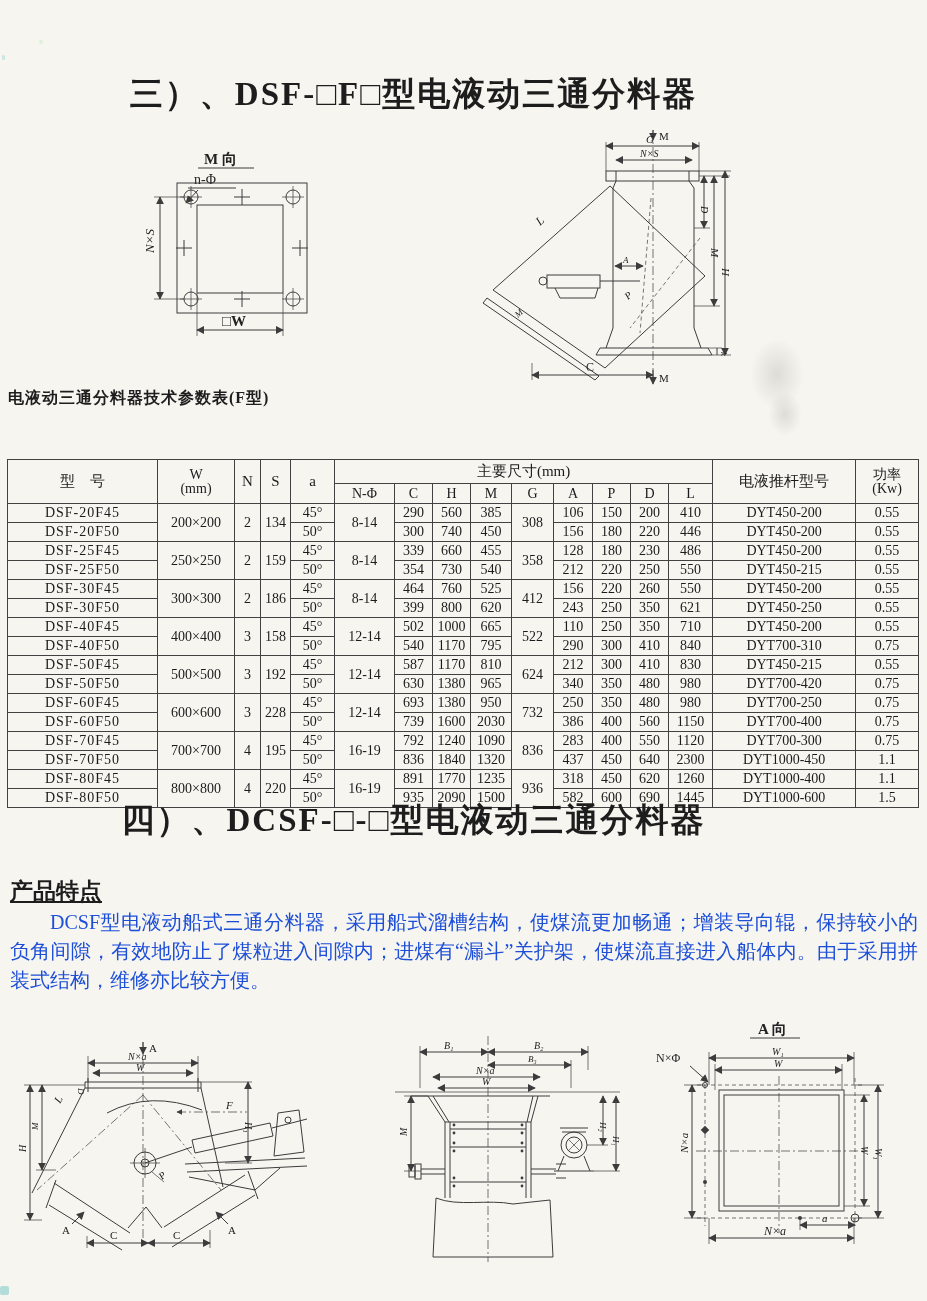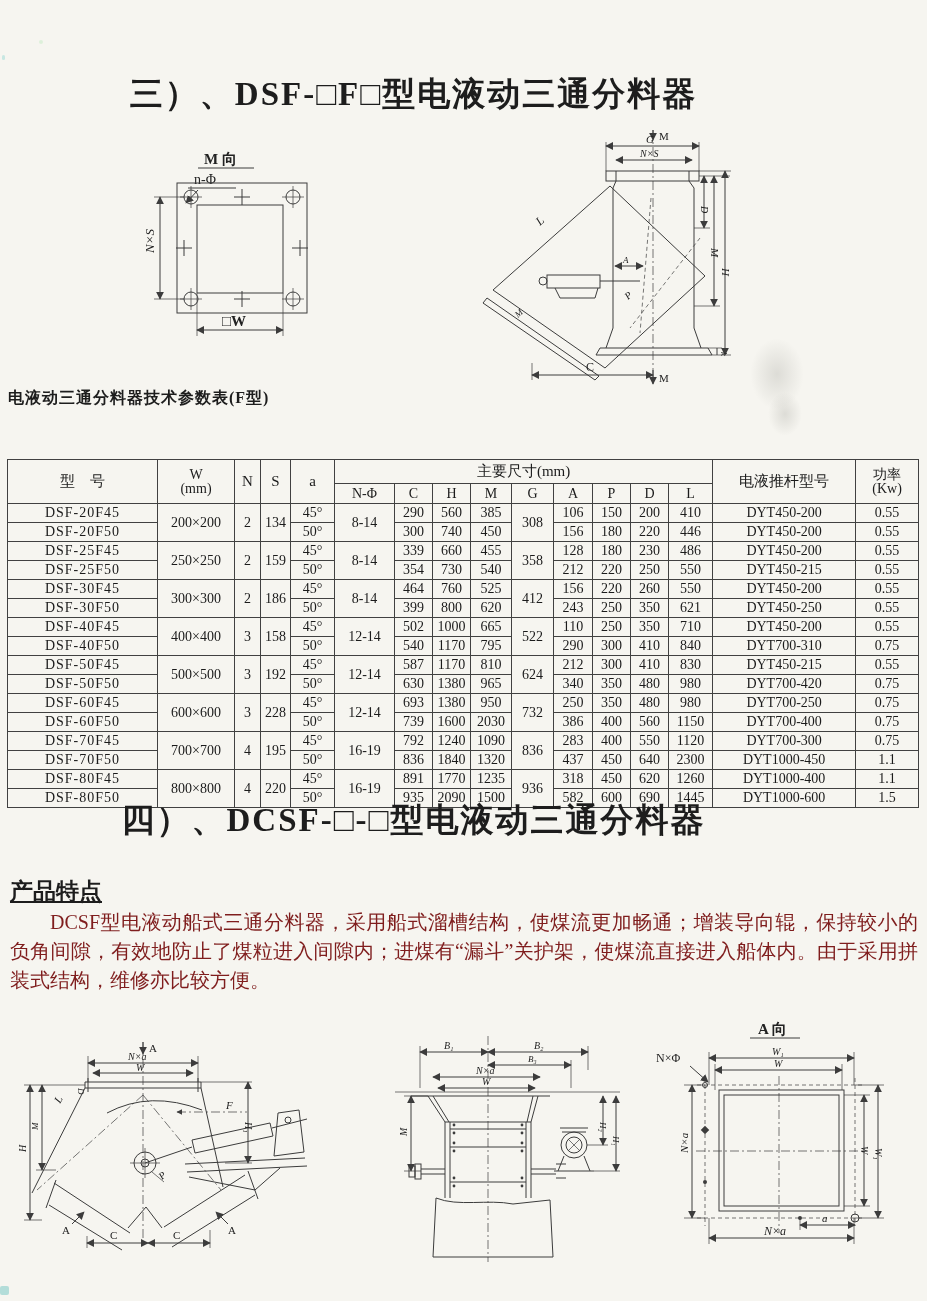--- a/index.html
+++ b/index.html
@@ -5,21 +5,21 @@
   html,body{margin:0;padding:0;}
   body{
     position:relative;width:927px;height:1301px;overflow:hidden;
     background:#f6f5f0;
     font-family:"Liberation Serif","DejaVu Serif",serif;color:#1d1d1d;
   }
   .abs{position:absolute;}
   .page-title{width:827px;text-align:center;font-size:33px;font-weight:bold;letter-spacing:2px;margin:0;}
   .table-title{font-size:16px;font-weight:bold;letter-spacing:1px;}
   .features-heading{font-size:23px;font-weight:bold;}
-  .features-text{width:908px;font-size:20px;line-height:29px;text-indent:2em;text-align:justify;margin:0;color:#7f1d1d;}
+  .features-text{width:908px;font-size:20px;line-height:29px;text-indent:2em;text-align:justify;margin:0;color:#1d4ed8;}
   table.spec{border-collapse:collapse;table-layout:fixed;width:911px;background:transparent;margin-top:32px;}
   table.spec th,table.spec td{
     border:1px solid #414141;text-align:center;vertical-align:middle;padding:0;
     font-size:14px;font-weight:normal;color:#1b1b1b;white-space:nowrap;overflow:hidden;
   }
   table.spec thead tr.h1 th{height:23px;font-size:15px;}
   table.spec thead tr.h2 th{height:19px;font-size:14px;}
   table.spec tbody td{height:18px;line-height:18px;}
   td[data-name="model-cell"]{letter-spacing:1px;}
   .twoline div{line-height:14px;font-size:14px;}

